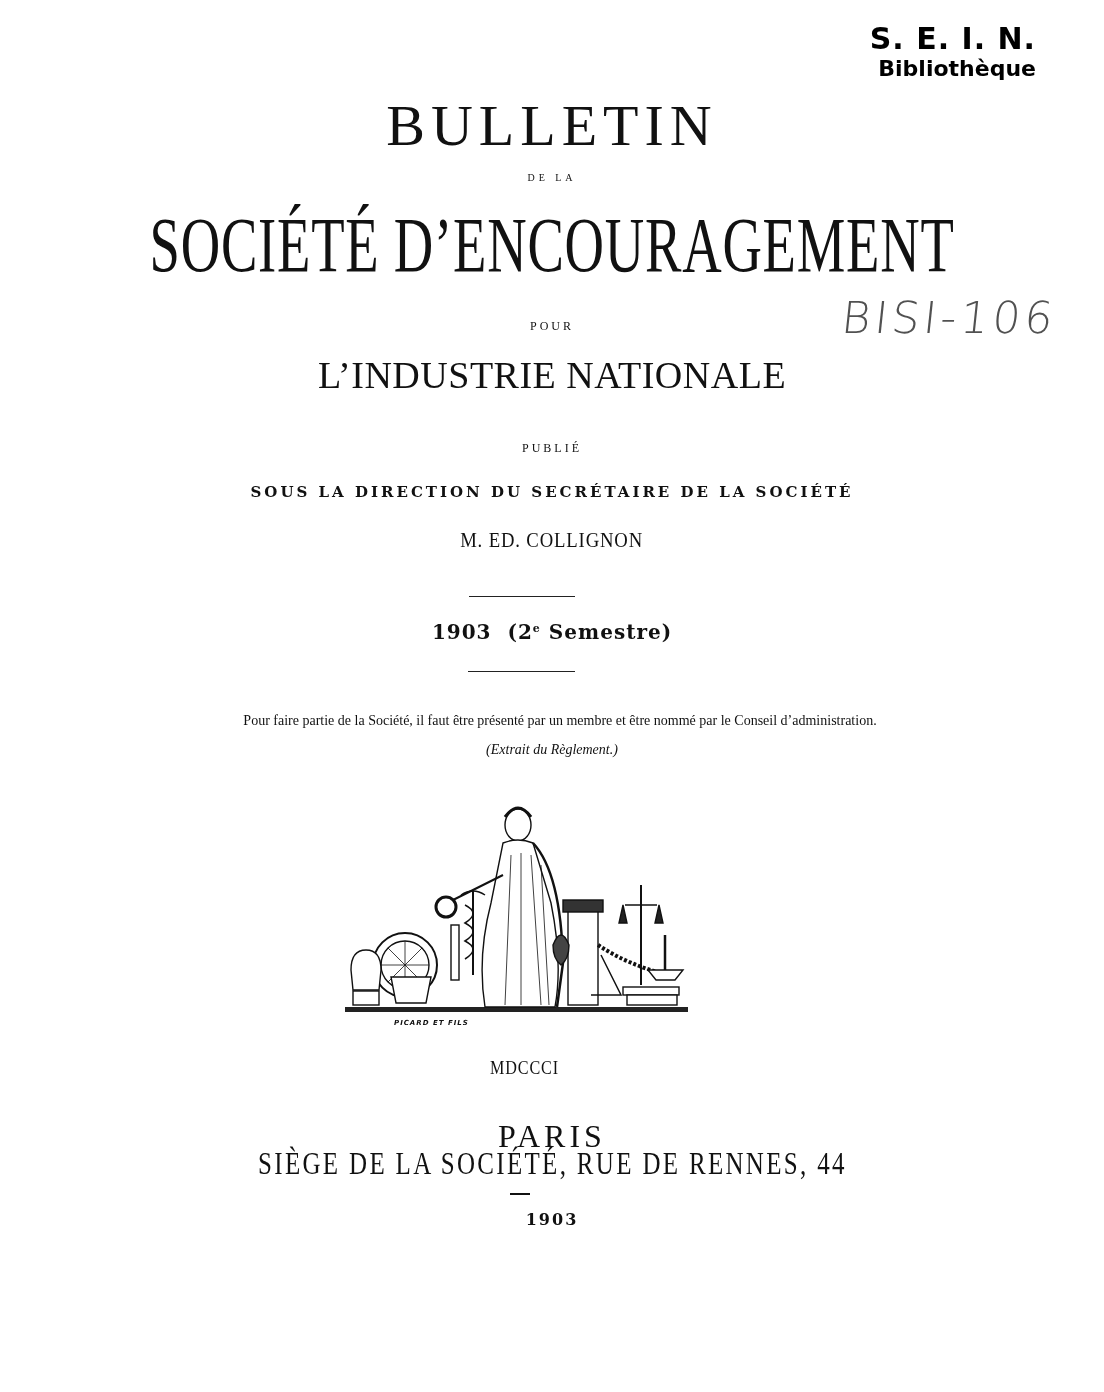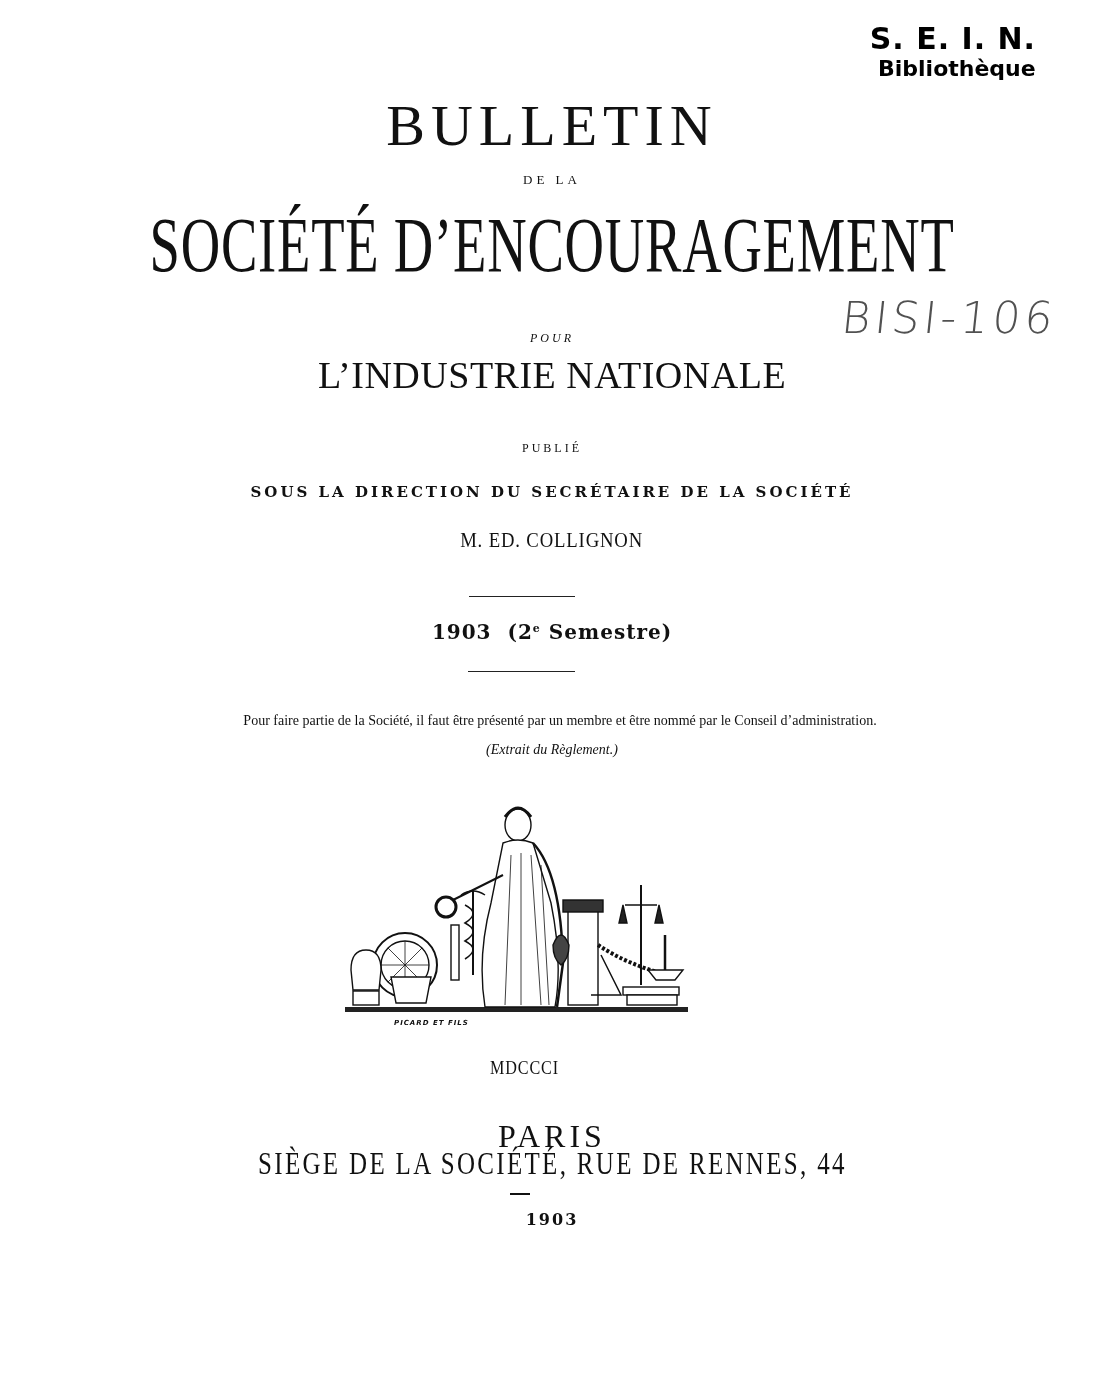--- a/index.html
+++ b/index.html
@@ -1,26 +1,26 @@
 <!DOCTYPE html>
 <html><head>
   <meta charset="utf-8">
   <style>
     html, body { margin: 0; padding: 0; background: #ffffff; }
     body { width: 1104px; height: 1392px; position: relative; overflow: hidden; color: #111; font-family: "Liberation Serif", "DejaVu Serif", serif; }
     .abs { position: absolute; left: 0; width: 1104px; text-align: center; white-space: nowrap; }
-    .stamp { position: absolute; right: 68px; top: 22px; text-align: center; font-family: "DejaVu Sans", sans-serif; font-weight: bold; color: #000; }
+    .stamp { position: absolute; right: 68px; top: 22px; text-align: right; font-family: "DejaVu Sans", sans-serif; font-weight: bold; color: #000; }
     .stamp .l1 { font-size: 30px; letter-spacing: 1px; line-height: 34px; }
     .stamp .l2 { font-size: 22px; line-height: 26px; margin-left: 8px; }
     .handwritten { position: absolute; left: 842px; top: 292px; font-family: "DejaVu Sans", sans-serif; font-weight: 100; font-size: 44px; color: #333; letter-spacing: 4px; transform: skewX(-6deg); opacity: 0.85; }
     .bulletin { top: 92px; font-size: 58px; letter-spacing: 6px; left: 0; padding-left: 0; transform: scaleY(1.0); }
-    .dela { top: 172px; font-size: 13px; letter-spacing: 4px; }
+    .dela { top: 172px; font-size: 10px; letter-spacing: 4px; }
     .societe { top: 205px; font-size: 70px; letter-spacing: 1px; }
     .societe span { display: inline-block; transform: scaleX(0.78) scaleY(1.12); transform-origin: center; font-family: "Liberation Serif", serif; font-weight: normal; }
-    .pour { top: 331px; font-size: 12px; letter-spacing: 3px; font-style: italic; }
+    .pour { top: 319px; font-size: 12px; letter-spacing: 3px; }
     .industrie { top: 353px; font-size: 38px; letter-spacing: 0.5px; }
     .publie { top: 441px; font-size: 12px; letter-spacing: 3px; }
     .direction { top: 483px; font-size: 15px; letter-spacing: 3px; font-family: "DejaVu Serif", serif; font-weight: bold; }
     .collignon { top: 527px; font-size: 22px; letter-spacing: 1px; }
     .collignon span { display: inline-block; transform: scaleX(0.85); }
     .rule { position: absolute; height: 1px; background: #222; }
     .semestre { top: 620px; font-size: 20px; font-family: "DejaVu Serif", serif; font-weight: bold; letter-spacing: 1px; }
     .semestre sup { font-size: 11px; vertical-align: 7px; }
     .note { top: 713px; font-size: 14px; margin-left: 8px; }
     .extrait { top: 742px; font-size: 14px; font-style: italic; }

